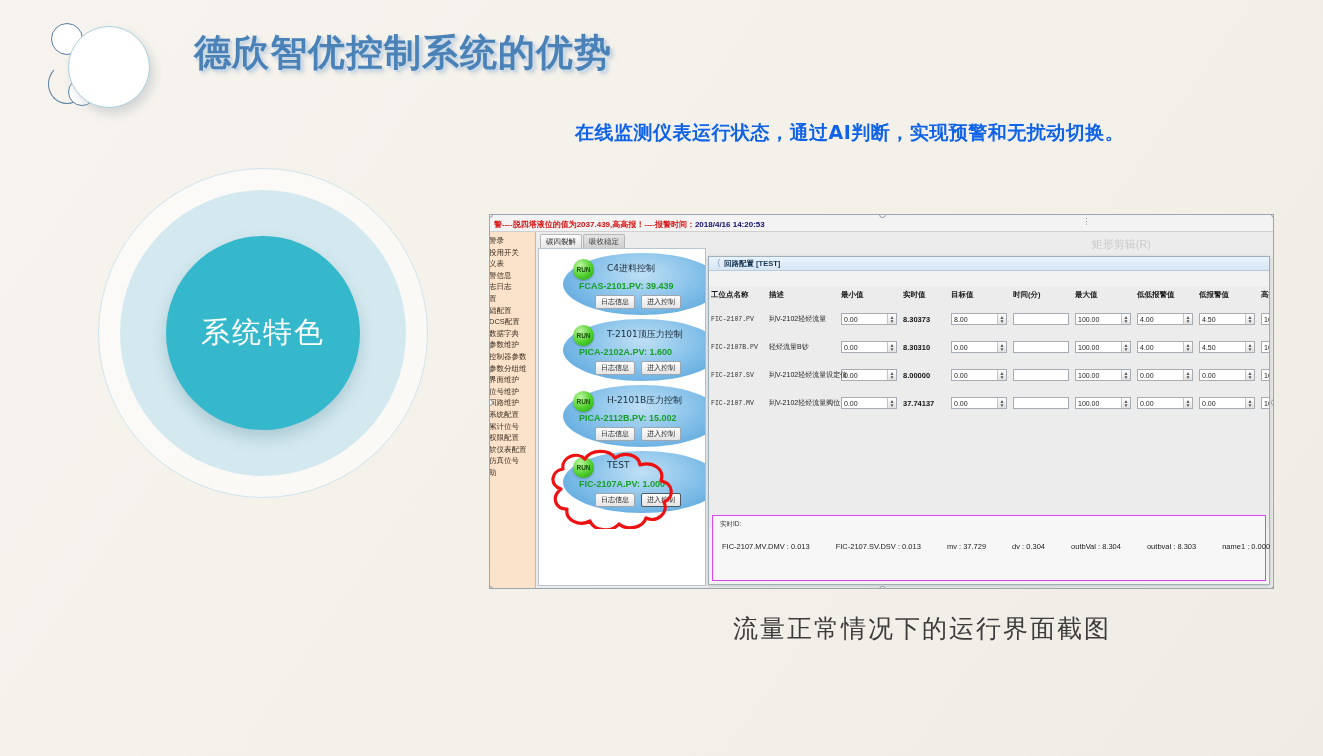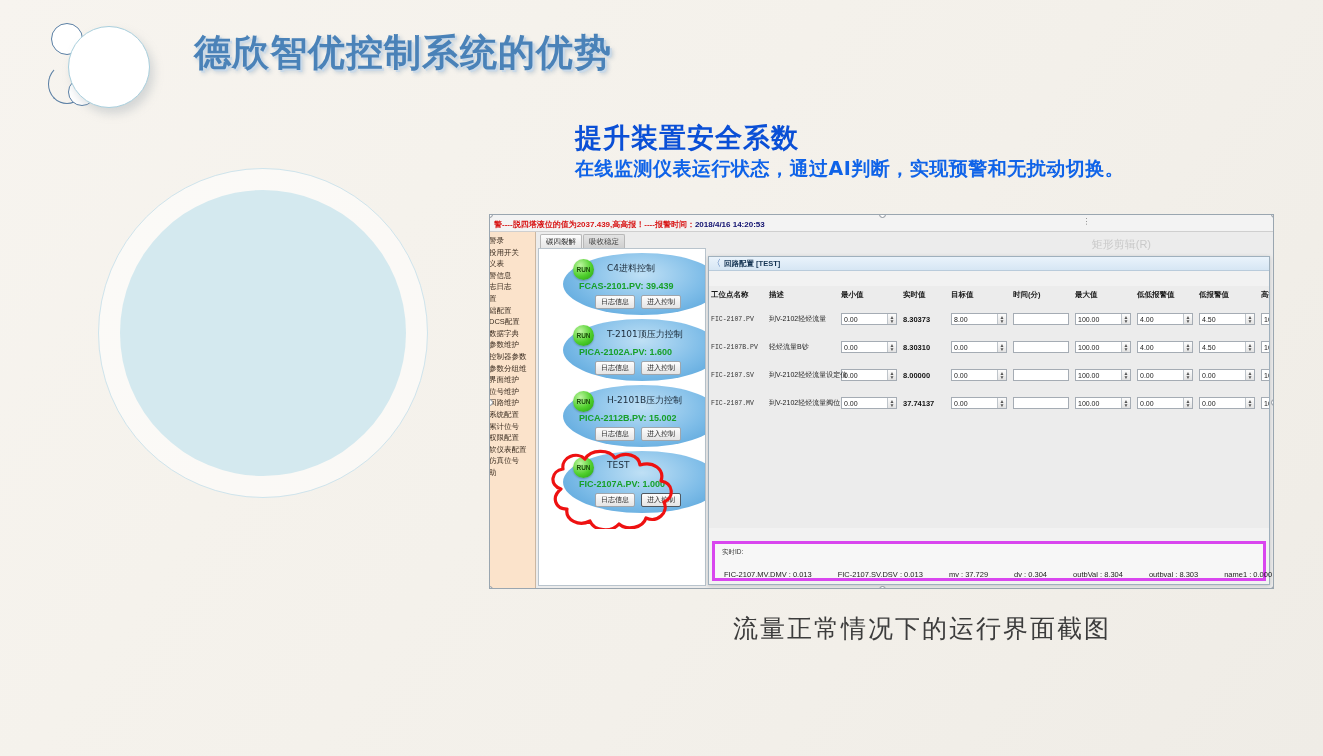--- a/index.html
+++ b/index.html
@@ -194,22 +194,22 @@
   }
   .spin .val { flex: 1; font-size: 7px; color: #1a1a1a; padding-left: 2px; white-space: nowrap; }
   .spin .arrows {
     width: 9px; height: 100%; background: linear-gradient(#fdfdfd,#e3e3e3);
     border-left: 1px solid #bfc5cb; display: flex; flex-direction: column;
     align-items: center; justify-content: center; line-height: 4px; font-size: 5px; color: #555;
   }
   .plain-input { width: 56px; height: 12px; background: #fff; border: 1px solid #a5acb4; }
 
   #dialog-status {
-    position: absolute; left: 3px; right: 3px; bottom: 3px; height: 40px;
-    background: #f7f7f7; border: 3px solid #d946ef;
+    position: absolute; left: 3px; right: 3px; bottom: 3px; height: 66px;
+    background: #f7f7f7; border: 1px solid #d946ef;
   }
   #status-id { font-size: 6.5px; color: #333; padding: 4px 0 0 7px; }
   #status-values {
     display: flex; gap: 26px; padding: 13px 0 0 9px; font-size: 7.5px; color: #1a1a1a;
     white-space: nowrap;
   }
 
   #watermark {
     position: absolute; right: 122px; top: 22px; font-size: 11px; color: #c9c9c9; z-index: 30;
   }
@@ -231,24 +231,26 @@
   <div id="deco-small-tl"></div>
   <div id="deco-small-bl"></div>
   <div id="deco-big-circle"></div>
 </div>
 
 <div id="slide-title">德欣智优控制系统的优势</div>
 
 <div id="feature-circle-group">
   <div id="feature-ring-outer"></div>
   <div id="feature-ring-mid"></div>
+  <div id="feature-core">
+    <span id="feature-core-label">系统特色</span>
+  </div>
 </div>
 
 <div id="headline">
-  <div id="headline-main">提升装置安全系数</div>
   <div id="headline-sub">在线监测仪表运行状态，通过AI判断，实现预警和无扰动切换。</div>
 </div>
 
 <div id="app-shot">
 
   <div id="alarm-bar">
     <span>警----脱四塔液位的值为2037.439,高高报！----报警时间：</span><span id="alarm-time">2018/4/16 14:20:53</span>
   </div>
 
   <div id="kebab-icon">⋯</div>

